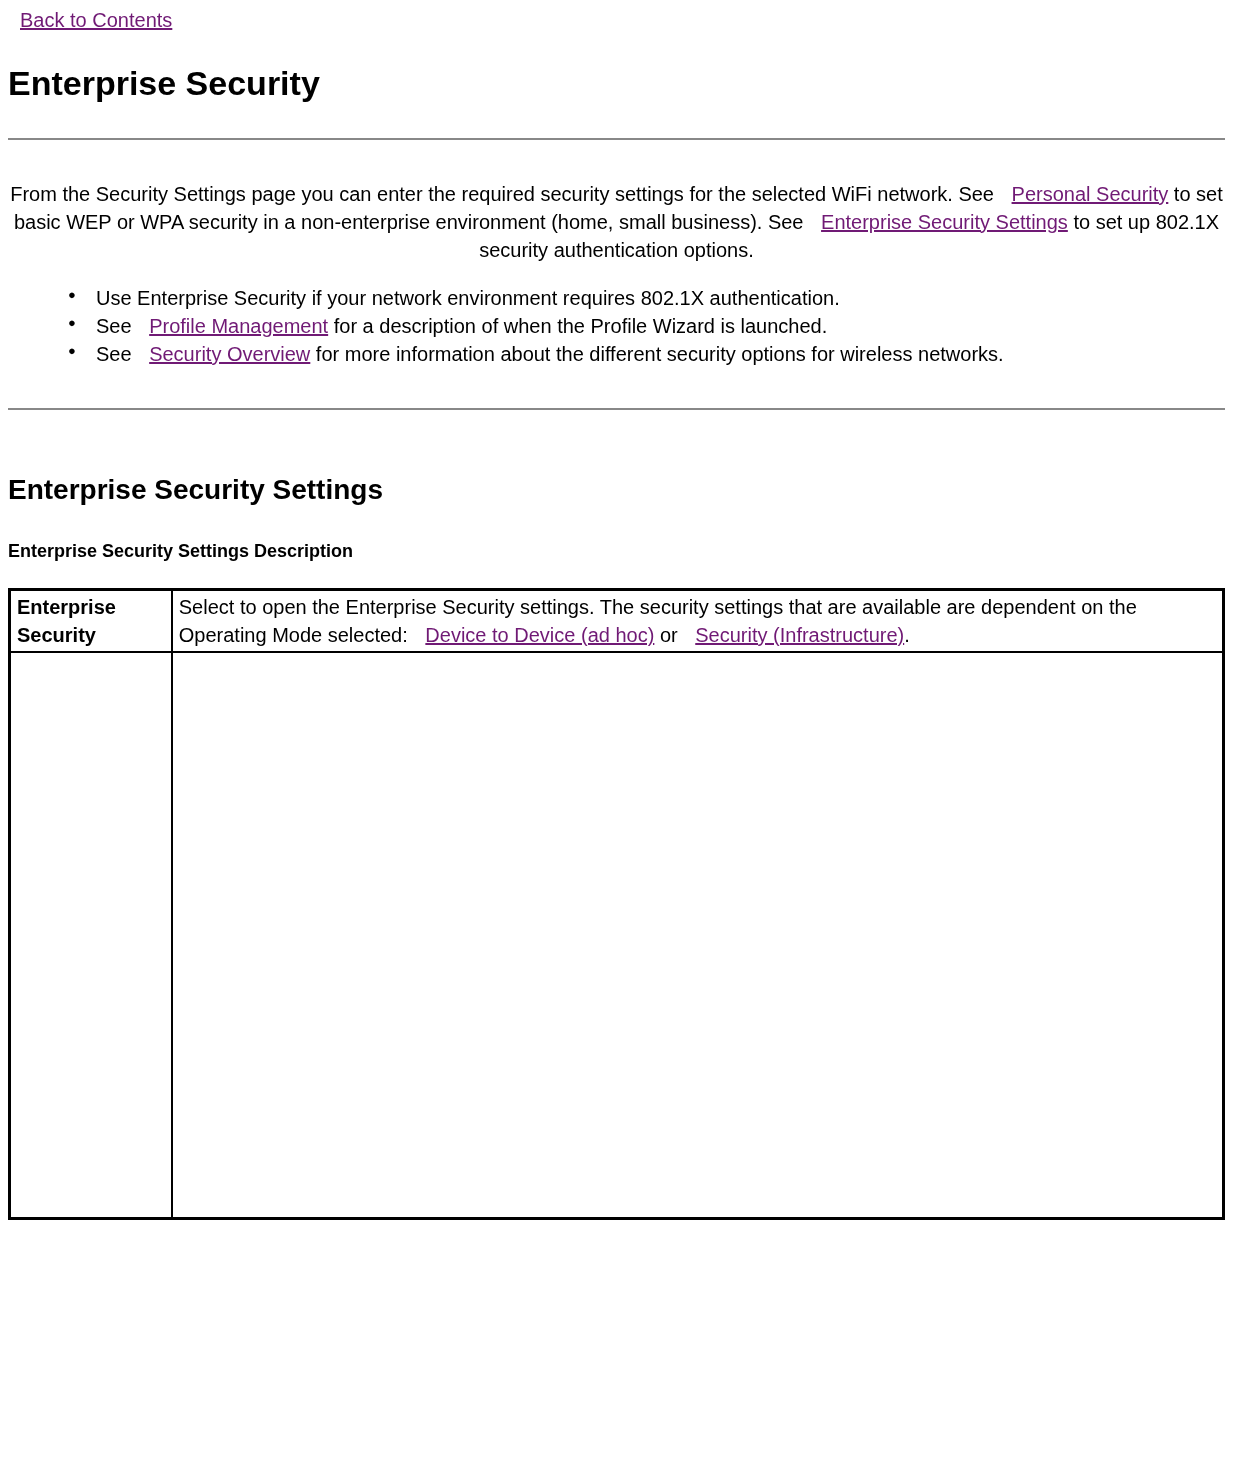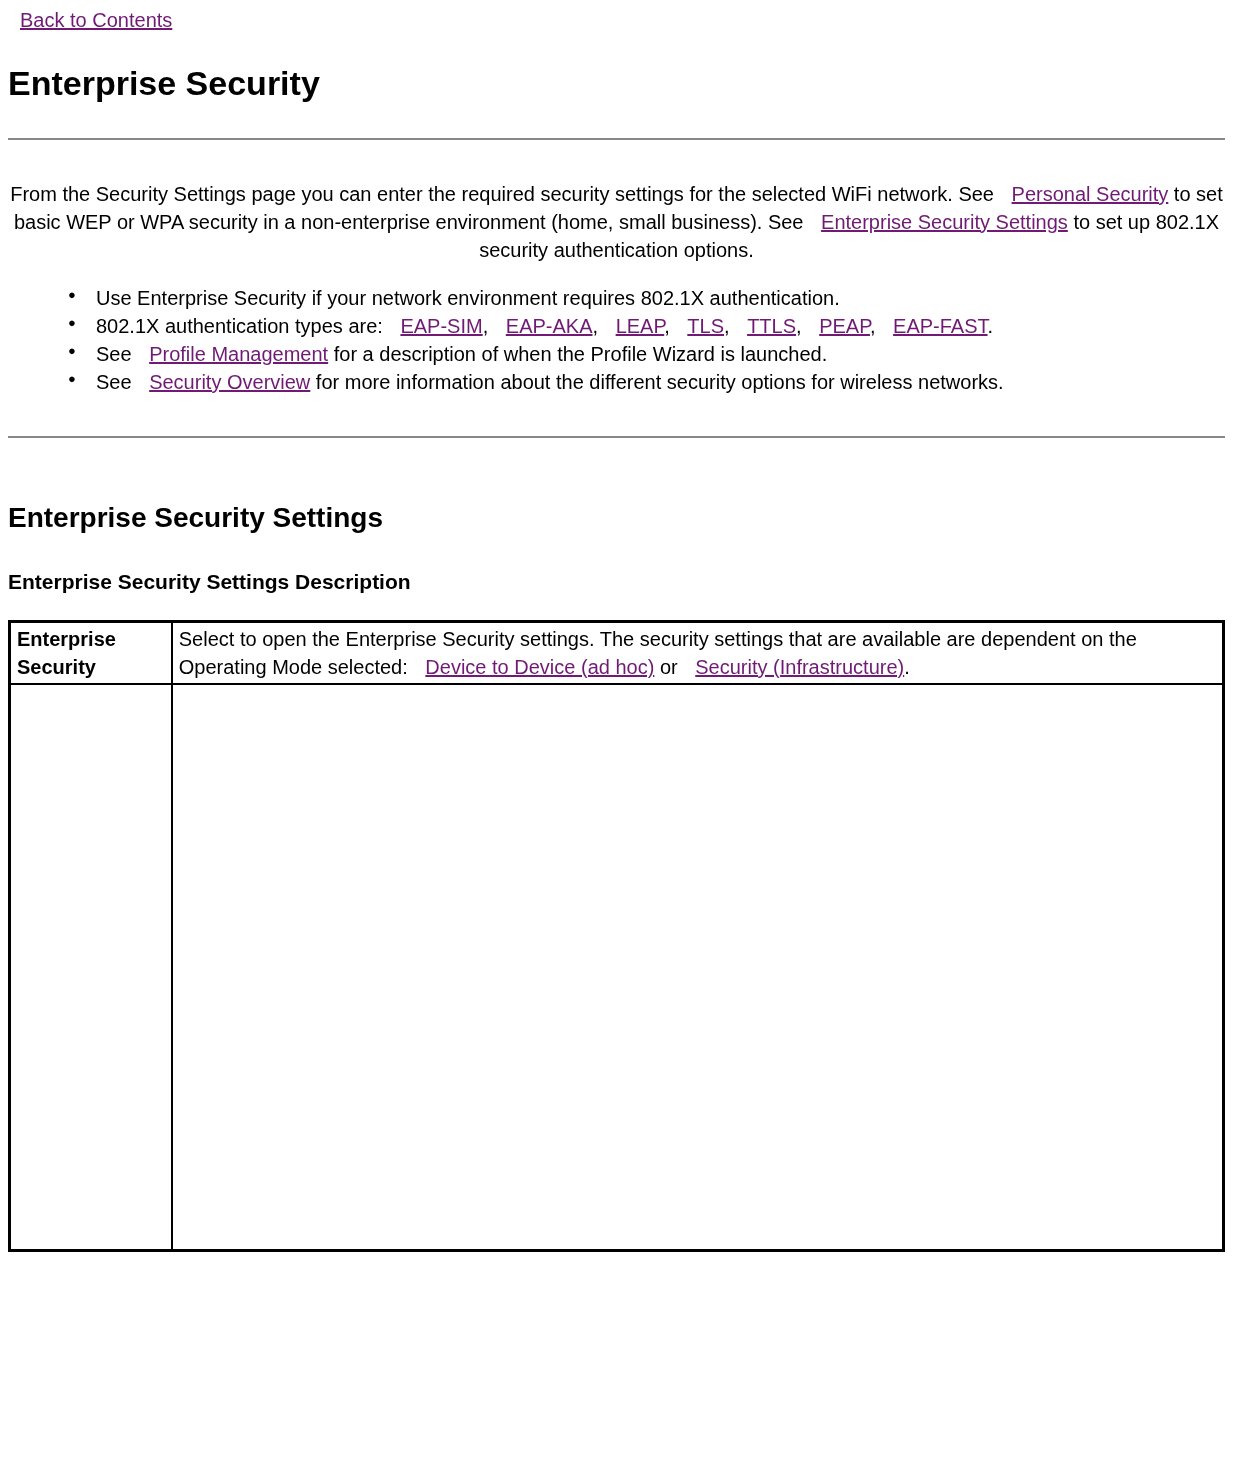--- a/index.html
+++ b/index.html
@@ -21,21 +21,21 @@
     font-size: 34px;
     font-weight: bold;
     margin: 26px 0 22px 0;
   }
   h2 {
     font-size: 28px;
     font-weight: bold;
     margin: 60px 0 20px 0;
   }
   h3 {
-    font-size: 21px;
+    font-size: 18px;
     font-weight: bold;
     margin: 30px 0 24px 0;
   }
   hr {
     border: none;
     border-top: 2px solid #888;
     margin: 30px 0 40px 0;
   }
   hr.second {
     margin: 40px 0 10px 0;
@@ -94,23 +94,20 @@
 
 <hr>
 
 <p class="intro">
   <span>From the Security Settings page you can enter the required security settings for the selected WiFi network. See </span><a href="#">Personal Security</a><span> to set basic WEP or WPA security in a non-enterprise environment (home, small business). See </span><a href="#">Enterprise Security Settings</a><span> to set up 802.1X security authentication options.</span>
 </p>
 
 <ul>
   <li>Use Enterprise Security if your network environment requires 802.1X authentication.</li>
   <li>
-    <span>802.1X authentication types are: </span><a href="#">EAP-SIM</a><span>, </span><a href="#">EAP-AKA</a><span>, </span><a href="#">LEAP</a><span>, </span><a href="#">TLS</a><span>, </span><a href="#">TTLS</a><span>, </span><a href="#">PEAP</a><span>, </span><a href="#">EAP-FAST</a><span>.</span>
-  </li>
-  <li>
     <span>See </span><a href="#">Profile Management</a><span> for a description of when the Profile Wizard is launched.</span>
   </li>
   <li>
     <span>See </span><a href="#">Security Overview</a><span> for more information about the different security options for wireless networks.</span>
   </li>
 </ul>
 
 <hr class="second">
 
 <h2>Enterprise Security Settings</h2>

